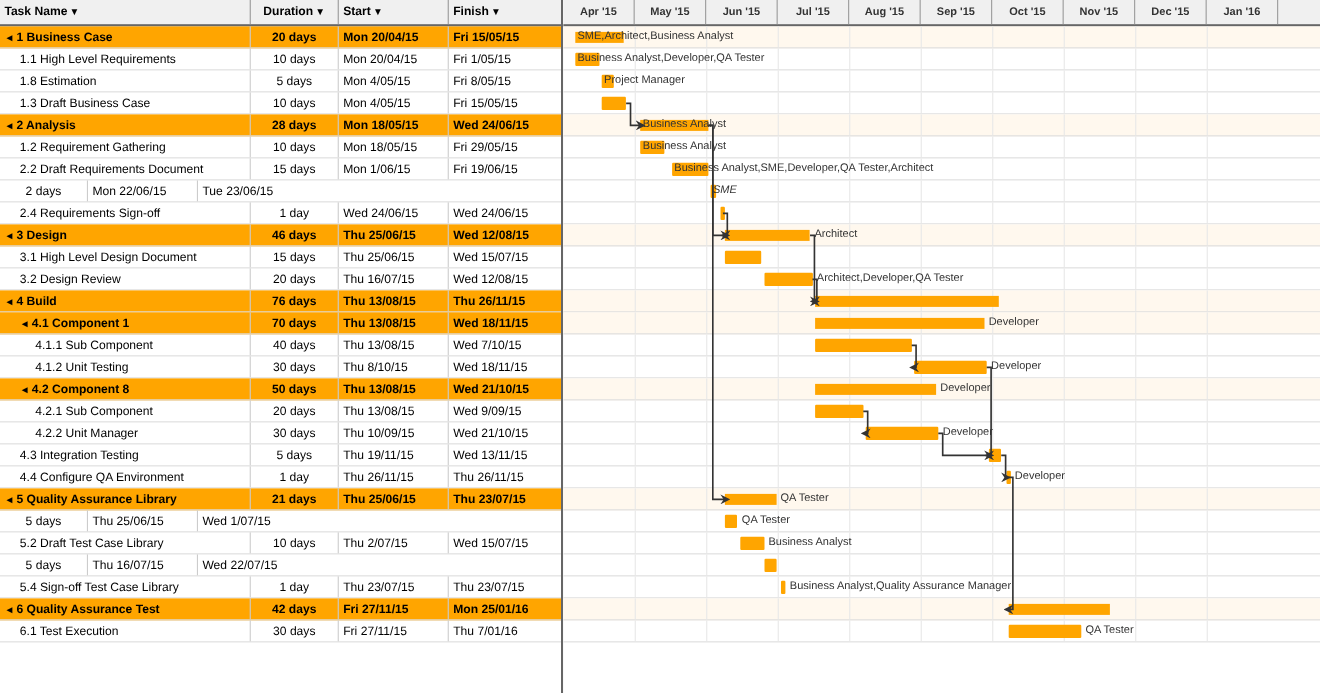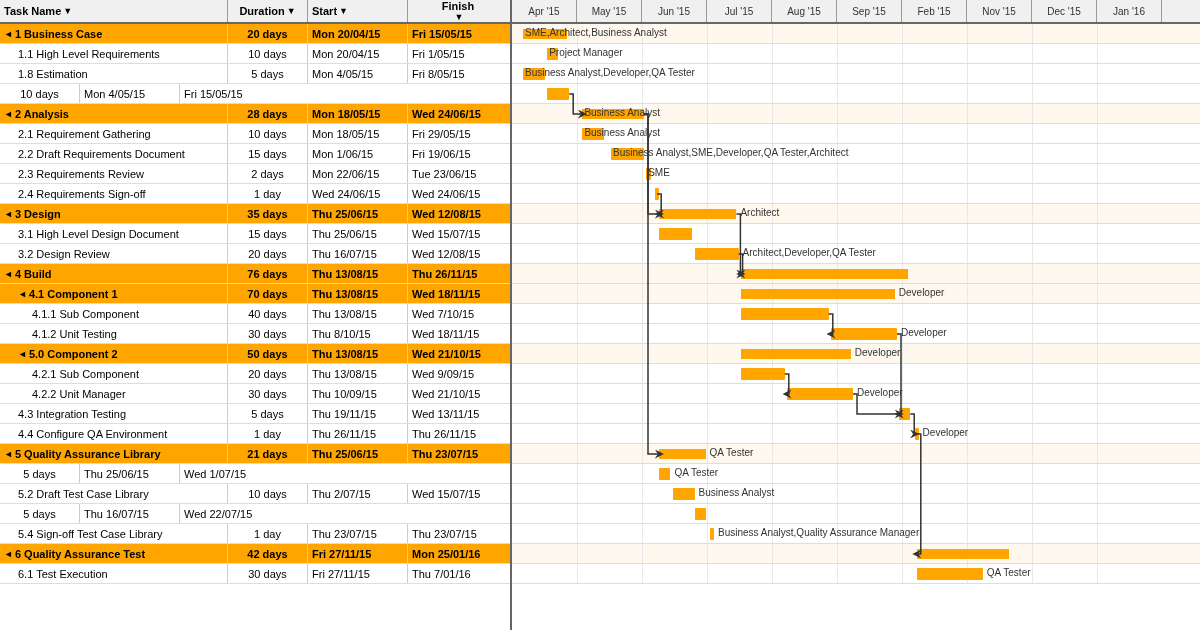--- a/index.html
+++ b/index.html
@@ -27,28 +27,28 @@
     .cell-duration { width: 80px; justify-content: center; }
     .cell-start { width: 100px; }
     .cell-finish { width: 100px; }
     
     .collapse-icon { margin-right: 2px; font-size: 9px; cursor: pointer; }
     
     
     .gantt-panel { flex: 1; overflow: hidden; background: #fff; }
     
     .gantt-header { height: 24px; background: #f0f0f0; border-bottom: 2px solid #666; display: flex; align-items: center; }
-    .month-label { border-right: 1px solid #999; display: flex; align-items: center; justify-content: center; height: 100%; font-weight: normal; font-size: 10px; color: #333; text-align: center; }
+    .month-label { border-right: 1px solid #999; display: flex; align-items: center; justify-content: center; height: 100%; font-weight: bold; font-size: 10px; color: #333; text-align: center; }
     .gantt-row { height: 20px; display: flex; align-items: center; border-bottom: 1px solid #ddd; position: relative; }
     .gantt-row.summary-row { background: #fff8ee; }
     
     .gantt-rows-container { position: relative; }
 
     
-    .th:last-child { border-right: none; flex-direction: column; }
+    .th:last-child { border-right: none; }
     .cell:last-child { border-right: none; }
   </style>
 </head>
 <body>
 
 <div class="container">
 
   <div class="table-panel">
 
     <div class="table-header">
@@ -92,75 +92,75 @@
         <div class="row">
           <div class="cell cell-task">
             <span style="display:inline-block;width:14px"></span>
             <span>1.8 Estimation</span>
           </div>
           <div class="cell cell-duration">5 days</div>
           <div class="cell cell-start">Mon 4/05/15</div>
           <div class="cell cell-finish">Fri 8/05/15</div>
         </div>
         <div class="row">
+          <div class="cell cell-task">
+            <span style="display:inline-block;width:14px"></span>
+            <span>1.3 Draft Business Case</span>
+          </div>
           <div class="cell cell-duration">10 days</div>
           <div class="cell cell-start">Mon 4/05/15</div>
           <div class="cell cell-finish">Fri 15/05/15</div>
         </div>
         <div class="row summary">
           <div class="cell cell-task">
             <span class="collapse-icon">◄</span>
             <span>2 Analysis</span>
           </div>
           <div class="cell cell-duration">28 days</div>
           <div class="cell cell-start">Mon 18/05/15</div>
           <div class="cell cell-finish">Wed 24/06/15</div>
         </div>
         <div class="row">
           <div class="cell cell-task">
             <span style="display:inline-block;width:14px"></span>
-            <span>2.1 Requirement Gathering</span>
+            <span>1.2 Requirement Gathering</span>
           </div>
           <div class="cell cell-duration">10 days</div>
           <div class="cell cell-start">Mon 18/05/15</div>
           <div class="cell cell-finish">Fri 29/05/15</div>
         </div>
         <div class="row">
           <div class="cell cell-task">
             <span style="display:inline-block;width:14px"></span>
             <span>2.2 Draft Requirements Document</span>
           </div>
           <div class="cell cell-duration">15 days</div>
           <div class="cell cell-start">Mon 1/06/15</div>
           <div class="cell cell-finish">Fri 19/06/15</div>
         </div>
         <div class="row">
-          <div class="cell cell-task">
-            <span style="display:inline-block;width:14px"></span>
-            <span>2.3 Requirements Review</span>
-          </div>
           <div class="cell cell-duration">2 days</div>
           <div class="cell cell-start">Mon 22/06/15</div>
           <div class="cell cell-finish">Tue 23/06/15</div>
         </div>
         <div class="row">
           <div class="cell cell-task">
             <span style="display:inline-block;width:14px"></span>
             <span>2.4 Requirements Sign-off</span>
           </div>
           <div class="cell cell-duration">1 day</div>
           <div class="cell cell-start">Wed 24/06/15</div>
           <div class="cell cell-finish">Wed 24/06/15</div>
         </div>
         <div class="row summary">
           <div class="cell cell-task">
             <span class="collapse-icon">◄</span>
             <span>3 Design</span>
           </div>
-          <div class="cell cell-duration">35 days</div>
+          <div class="cell cell-duration">46 days</div>
           <div class="cell cell-start">Thu 25/06/15</div>
           <div class="cell cell-finish">Wed 12/08/15</div>
         </div>
         <div class="row">
           <div class="cell cell-task">
             <span style="display:inline-block;width:14px"></span>
             <span>3.1 High Level Design Document</span>
           </div>
           <div class="cell cell-duration">15 days</div>
           <div class="cell cell-start">Thu 25/06/15</div>
@@ -209,21 +209,21 @@
             <span>4.1.2 Unit Testing</span>
           </div>
           <div class="cell cell-duration">30 days</div>
           <div class="cell cell-start">Thu 8/10/15</div>
           <div class="cell cell-finish">Wed 18/11/15</div>
         </div>
         <div class="row summary">
           <div class="cell cell-task">
             <span style="display:inline-block;width:14px"></span>
             <span class="collapse-icon">◄</span>
-            <span>5.0 Component 2</span>
+            <span>4.2 Component 8</span>
           </div>
           <div class="cell cell-duration">50 days</div>
           <div class="cell cell-start">Thu 13/08/15</div>
           <div class="cell cell-finish">Wed 21/10/15</div>
         </div>
         <div class="row">
           <div class="cell cell-task">
             <span style="display:inline-block;width:28px"></span>
             <span>4.2.1 Sub Component</span>
           </div>
@@ -318,21 +318,21 @@
 
   <div class="gantt-panel">
 
     <div class="gantt-header" id="gantt-header">
         <div class="month-label" style="width: 65px;">Apr '15</div>
         <div class="month-label" style="width: 65px;">May '15</div>
         <div class="month-label" style="width: 65px;">Jun '15</div>
         <div class="month-label" style="width: 65px;">Jul '15</div>
         <div class="month-label" style="width: 65px;">Aug '15</div>
         <div class="month-label" style="width: 65px;">Sep '15</div>
-        <div class="month-label" style="width: 65px;">Feb '15</div>
+        <div class="month-label" style="width: 65px;">Oct '15</div>
         <div class="month-label" style="width: 65px;">Nov '15</div>
         <div class="month-label" style="width: 65px;">Dec '15</div>
         <div class="month-label" style="width: 65px;">Jan '16</div>
       </div>
 
     <div class="gantt-rows-container" id="gantt-rows" style="position: relative;">
         <div class="gantt-row summary-row" style="height: 20px; position: relative; border-bottom: 1px solid rgb(221, 221, 221);">
           <div style="position: absolute; top: 0px; bottom: 0px; left: 65px; width: 1px; background: rgb(232, 232, 232);"></div>
           <div style="position: absolute; top: 0px; bottom: 0px; left: 130px; width: 1px; background: rgb(232, 232, 232);"></div>
           <div style="position: absolute; top: 0px; bottom: 0px; left: 195px; width: 1px; background: rgb(232, 232, 232);"></div>
@@ -348,46 +348,46 @@
         <div class="gantt-row" style="height: 20px; position: relative; border-bottom: 1px solid rgb(221, 221, 221);">
           <div style="position: absolute; top: 0px; bottom: 0px; left: 65px; width: 1px; background: rgb(232, 232, 232);"></div>
           <div style="position: absolute; top: 0px; bottom: 0px; left: 130px; width: 1px; background: rgb(232, 232, 232);"></div>
           <div style="position: absolute; top: 0px; bottom: 0px; left: 195px; width: 1px; background: rgb(232, 232, 232);"></div>
           <div style="position: absolute; top: 0px; bottom: 0px; left: 260px; width: 1px; background: rgb(232, 232, 232);"></div>
           <div style="position: absolute; top: 0px; bottom: 0px; left: 325px; width: 1px; background: rgb(232, 232, 232);"></div>
           <div style="position: absolute; top: 0px; bottom: 0px; left: 390px; width: 1px; background: rgb(232, 232, 232);"></div>
           <div style="position: absolute; top: 0px; bottom: 0px; left: 455px; width: 1px; background: rgb(232, 232, 232);"></div>
           <div style="position: absolute; top: 0px; bottom: 0px; left: 520px; width: 1px; background: rgb(232, 232, 232);"></div>
           <div style="position: absolute; top: 0px; bottom: 0px; left: 585px; width: 1px; background: rgb(232, 232, 232);"></div>
+          <div style="position: absolute; left: 11px; width: 22px; height: 12px; top: 4px; background: rgb(255, 165, 0); border-radius: 1px;"></div>
+          <span style="position: absolute; left: 13px; top: 3px; white-space: nowrap; font-size: 10px; color: rgb(51, 51, 51);">Business Analyst,Developer,QA Tester</span>
+        </div>
+        <div class="gantt-row" style="height: 20px; position: relative; border-bottom: 1px solid rgb(221, 221, 221);">
+          <div style="position: absolute; top: 0px; bottom: 0px; left: 65px; width: 1px; background: rgb(232, 232, 232);"></div>
+          <div style="position: absolute; top: 0px; bottom: 0px; left: 130px; width: 1px; background: rgb(232, 232, 232);"></div>
+          <div style="position: absolute; top: 0px; bottom: 0px; left: 195px; width: 1px; background: rgb(232, 232, 232);"></div>
+          <div style="position: absolute; top: 0px; bottom: 0px; left: 260px; width: 1px; background: rgb(232, 232, 232);"></div>
+          <div style="position: absolute; top: 0px; bottom: 0px; left: 325px; width: 1px; background: rgb(232, 232, 232);"></div>
+          <div style="position: absolute; top: 0px; bottom: 0px; left: 390px; width: 1px; background: rgb(232, 232, 232);"></div>
+          <div style="position: absolute; top: 0px; bottom: 0px; left: 455px; width: 1px; background: rgb(232, 232, 232);"></div>
+          <div style="position: absolute; top: 0px; bottom: 0px; left: 520px; width: 1px; background: rgb(232, 232, 232);"></div>
+          <div style="position: absolute; top: 0px; bottom: 0px; left: 585px; width: 1px; background: rgb(232, 232, 232);"></div>
           <div style="position: absolute; left: 35.2px; width: 11px; height: 12px; top: 4px; background: rgb(255, 165, 0); border-radius: 1px;"></div>
           <span style="position: absolute; left: 37.2px; top: 3px; white-space: nowrap; font-size: 10px; color: rgb(51, 51, 51);">Project Manager</span>
         </div>
         <div class="gantt-row" style="height: 20px; position: relative; border-bottom: 1px solid rgb(221, 221, 221);">
           <div style="position: absolute; top: 0px; bottom: 0px; left: 65px; width: 1px; background: rgb(232, 232, 232);"></div>
           <div style="position: absolute; top: 0px; bottom: 0px; left: 130px; width: 1px; background: rgb(232, 232, 232);"></div>
           <div style="position: absolute; top: 0px; bottom: 0px; left: 195px; width: 1px; background: rgb(232, 232, 232);"></div>
           <div style="position: absolute; top: 0px; bottom: 0px; left: 260px; width: 1px; background: rgb(232, 232, 232);"></div>
           <div style="position: absolute; top: 0px; bottom: 0px; left: 325px; width: 1px; background: rgb(232, 232, 232);"></div>
           <div style="position: absolute; top: 0px; bottom: 0px; left: 390px; width: 1px; background: rgb(232, 232, 232);"></div>
           <div style="position: absolute; top: 0px; bottom: 0px; left: 455px; width: 1px; background: rgb(232, 232, 232);"></div>
           <div style="position: absolute; top: 0px; bottom: 0px; left: 520px; width: 1px; background: rgb(232, 232, 232);"></div>
           <div style="position: absolute; top: 0px; bottom: 0px; left: 585px; width: 1px; background: rgb(232, 232, 232);"></div>
-          <div style="position: absolute; left: 11px; width: 22px; height: 12px; top: 4px; background: rgb(255, 165, 0); border-radius: 1px;"></div>
-          <span style="position: absolute; left: 13px; top: 3px; white-space: nowrap; font-size: 10px; color: rgb(51, 51, 51);">Business Analyst,Developer,QA Tester</span>
-        </div>
-        <div class="gantt-row" style="height: 20px; position: relative; border-bottom: 1px solid rgb(221, 221, 221);">
-          <div style="position: absolute; top: 0px; bottom: 0px; left: 65px; width: 1px; background: rgb(232, 232, 232);"></div>
-          <div style="position: absolute; top: 0px; bottom: 0px; left: 130px; width: 1px; background: rgb(232, 232, 232);"></div>
-          <div style="position: absolute; top: 0px; bottom: 0px; left: 195px; width: 1px; background: rgb(232, 232, 232);"></div>
-          <div style="position: absolute; top: 0px; bottom: 0px; left: 260px; width: 1px; background: rgb(232, 232, 232);"></div>
-          <div style="position: absolute; top: 0px; bottom: 0px; left: 325px; width: 1px; background: rgb(232, 232, 232);"></div>
-          <div style="position: absolute; top: 0px; bottom: 0px; left: 390px; width: 1px; background: rgb(232, 232, 232);"></div>
-          <div style="position: absolute; top: 0px; bottom: 0px; left: 455px; width: 1px; background: rgb(232, 232, 232);"></div>
-          <div style="position: absolute; top: 0px; bottom: 0px; left: 520px; width: 1px; background: rgb(232, 232, 232);"></div>
-          <div style="position: absolute; top: 0px; bottom: 0px; left: 585px; width: 1px; background: rgb(232, 232, 232);"></div>
           <div style="position: absolute; left: 35.2px; width: 22px; height: 12px; top: 4px; background: rgb(255, 165, 0); border-radius: 1px;"></div>
         </div>
         <div class="gantt-row summary-row" style="height: 20px; position: relative; border-bottom: 1px solid rgb(221, 221, 221);">
           <div style="position: absolute; top: 0px; bottom: 0px; left: 65px; width: 1px; background: rgb(232, 232, 232);"></div>
           <div style="position: absolute; top: 0px; bottom: 0px; left: 130px; width: 1px; background: rgb(232, 232, 232);"></div>
           <div style="position: absolute; top: 0px; bottom: 0px; left: 195px; width: 1px; background: rgb(232, 232, 232);"></div>
           <div style="position: absolute; top: 0px; bottom: 0px; left: 260px; width: 1px; background: rgb(232, 232, 232);"></div>
           <div style="position: absolute; top: 0px; bottom: 0px; left: 325px; width: 1px; background: rgb(232, 232, 232);"></div>
           <div style="position: absolute; top: 0px; bottom: 0px; left: 390px; width: 1px; background: rgb(232, 232, 232);"></div>
           <div style="position: absolute; top: 0px; bottom: 0px; left: 455px; width: 1px; background: rgb(232, 232, 232);"></div>
@@ -415,21 +415,21 @@
           <div style="position: absolute; top: 0px; bottom: 0px; left: 195px; width: 1px; background: rgb(232, 232, 232);"></div>
           <div style="position: absolute; top: 0px; bottom: 0px; left: 260px; width: 1px; background: rgb(232, 232, 232);"></div>
           <div style="position: absolute; top: 0px; bottom: 0px; left: 325px; width: 1px; background: rgb(232, 232, 232);"></div>
           <div style="position: absolute; top: 0px; bottom: 0px; left: 390px; width: 1px; background: rgb(232, 232, 232);"></div>
           <div style="position: absolute; top: 0px; bottom: 0px; left: 455px; width: 1px; background: rgb(232, 232, 232);"></div>
           <div style="position: absolute; top: 0px; bottom: 0px; left: 520px; width: 1px; background: rgb(232, 232, 232);"></div>
           <div style="position: absolute; top: 0px; bottom: 0px; left: 585px; width: 1px; background: rgb(232, 232, 232);"></div>
           <div style="position: absolute; left: 99px; width: 33px; height: 12px; top: 4px; background: rgb(255, 165, 0); border-radius: 1px;"></div>
           <span style="position: absolute; left: 101px; top: 3px; white-space: nowrap; font-size: 10px; color: rgb(51, 51, 51);">Business Analyst,SME,Developer,QA Tester,Architect</span>
         </div>
-        <div class="gantt-row" style="height: 20px; position: relative; border-bottom: 1px solid rgb(221, 221, 221);">
+        <div class="gantt-row" style="height: 20px; position: relative; border-bottom: 1px solid rgb(221, 221, 221); font-style: italic;">
           <div style="position: absolute; top: 0px; bottom: 0px; left: 65px; width: 1px; background: rgb(232, 232, 232);"></div>
           <div style="position: absolute; top: 0px; bottom: 0px; left: 130px; width: 1px; background: rgb(232, 232, 232);"></div>
           <div style="position: absolute; top: 0px; bottom: 0px; left: 195px; width: 1px; background: rgb(232, 232, 232);"></div>
           <div style="position: absolute; top: 0px; bottom: 0px; left: 260px; width: 1px; background: rgb(232, 232, 232);"></div>
           <div style="position: absolute; top: 0px; bottom: 0px; left: 325px; width: 1px; background: rgb(232, 232, 232);"></div>
           <div style="position: absolute; top: 0px; bottom: 0px; left: 390px; width: 1px; background: rgb(232, 232, 232);"></div>
           <div style="position: absolute; top: 0px; bottom: 0px; left: 455px; width: 1px; background: rgb(232, 232, 232);"></div>
           <div style="position: absolute; top: 0px; bottom: 0px; left: 520px; width: 1px; background: rgb(232, 232, 232);"></div>
           <div style="position: absolute; top: 0px; bottom: 0px; left: 585px; width: 1px; background: rgb(232, 232, 232);"></div>
           <div style="position: absolute; left: 134.2px; width: 4.4px; height: 12px; top: 4px; background: rgb(255, 165, 0); border-radius: 1px;"></div>

